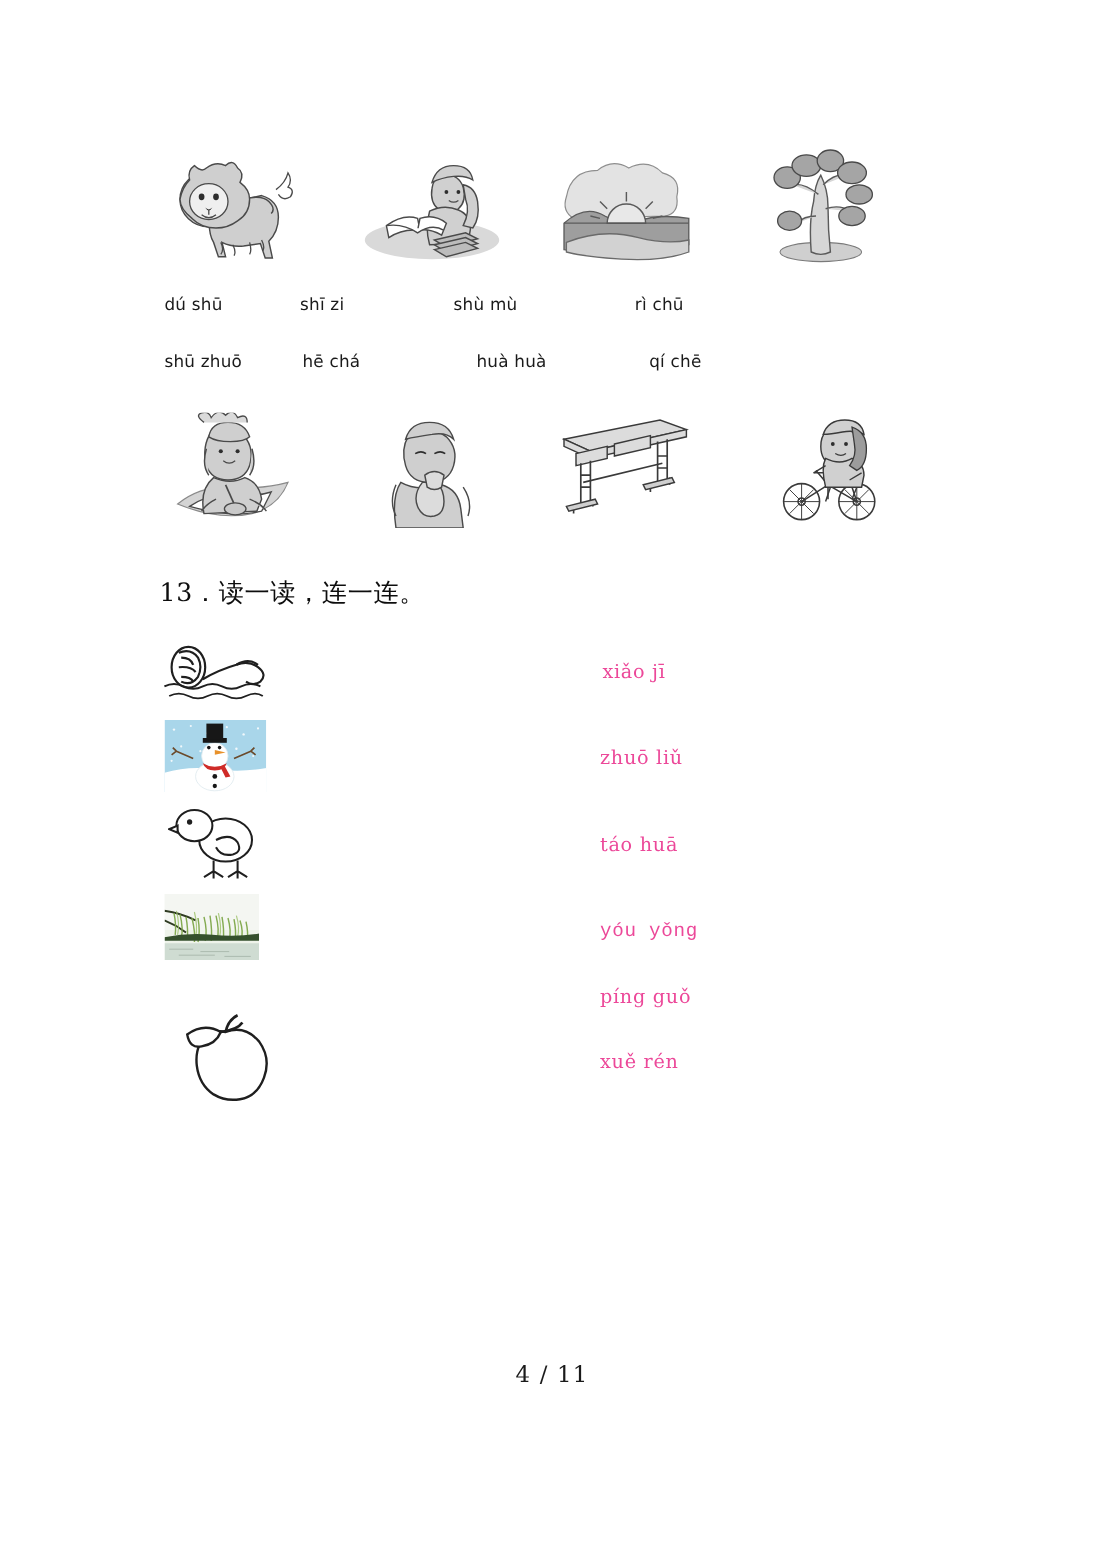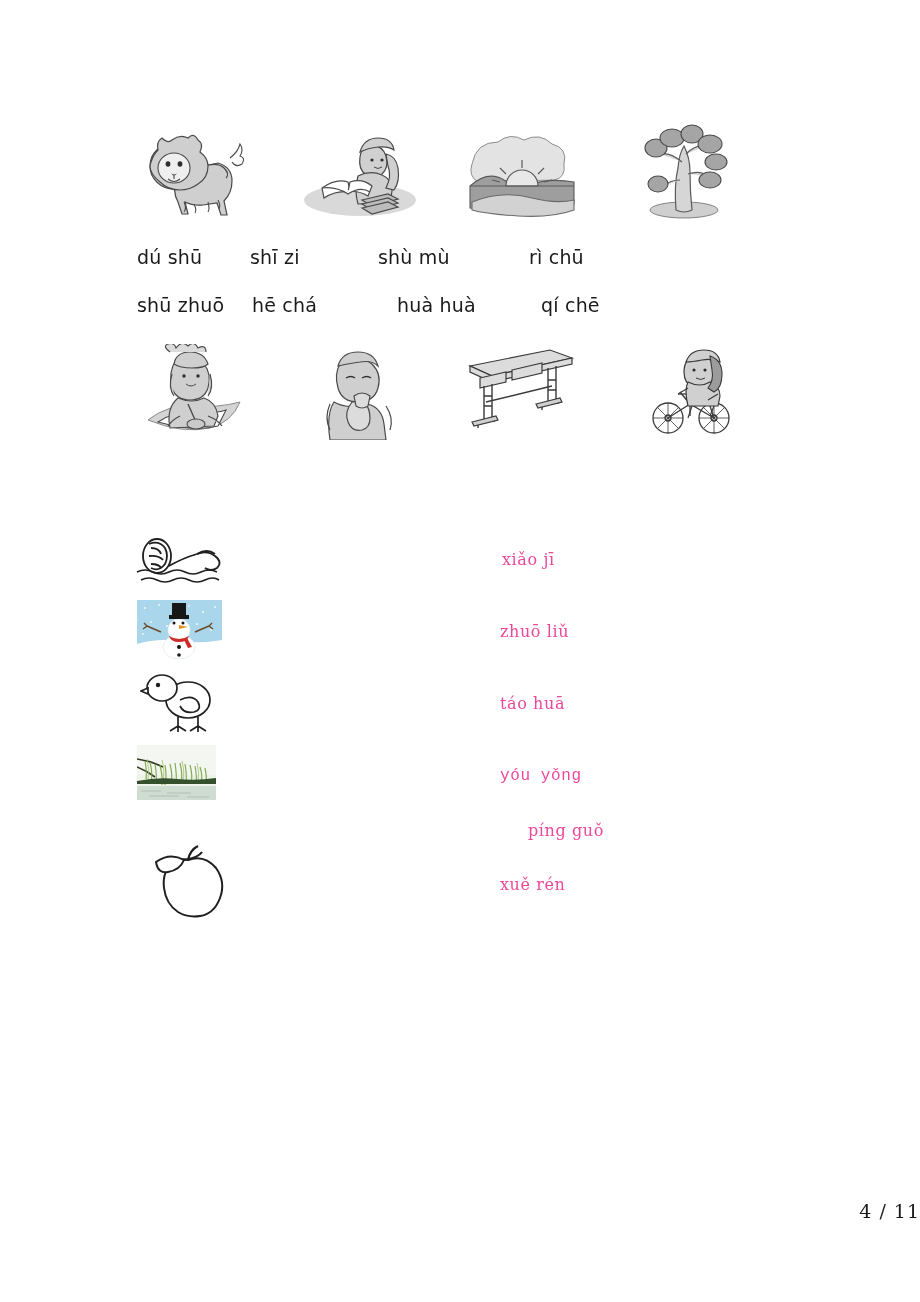--- a/index.html
+++ b/index.html
@@ -20,21 +20,21 @@
     left: 0; top: 0;
     width: 920px;
     height: 1302px;
     background: #ffffff;
   }
   .abs { position: absolute; }
 
   
   .pinyin-sans {
     font-family: "DejaVu Sans", "Liberation Sans", sans-serif;
-    font-size: 19px;
+    font-size: 14px;
     color: #1a1a1a;
     white-space: nowrap;
     letter-spacing: 0.2px;
   }
   .pinyin-serif {
     font-family: "DejaVu Serif", "Liberation Serif", serif;
     font-size: 16px;
     color: #ec4899;
     white-space: nowrap;
     letter-spacing: 0.6px;
@@ -248,20 +248,21 @@
       </g>
       <g fill="#2e2e2e">
         <circle cx="46" cy="26" r="1.6"></circle>
         <circle cx="57" cy="26" r="1.6"></circle>
       </g>
       <path d="M48 34 q5 3 9 0" fill="none" stroke="#3a3a3a" stroke-width="1"></path>
       <path d="M40 44 L30 50 M70 50 L60 56 M44 62 L40 74 M66 62 L62 72" fill="none" stroke="#3a3a3a" stroke-width="1.2"></path>
     </svg>
   </div>
 
+  <div class="question-head abs" style="left:133px; top:480px;">13．读一读，连一连。</div>
 
   <div class="illus" style="left:135px; top:536px; width:94px; height:50px;">
     <svg width="94" height="50" viewBox="0 0 94 50">
       <g fill="none" stroke="#1f1f1f" stroke-width="1.8">
         <ellipse cx="22" cy="20" rx="14" ry="17"></ellipse>
         <path d="M14 8 q10 -4 16 4 q4 8 0 16 q-6 8 -14 4"></path>
         <path d="M16 12 q8 0 10 6 M14 20 q10 -1 14 4 M16 28 q8 0 10 4"></path>
         <path d="M34 30 q14 -8 28 -12 q10 -4 18 2 q8 6 2 12 q-6 4 -12 0"></path>
         <path d="M62 18 q10 -6 18 0"></path>
       </g>
@@ -373,19 +374,19 @@
         <path d="M46 18 q2 -10 10 -14"></path>
         <path d="M42 18 q14 -2 18 -8"></path>
       </g>
     </svg>
   </div>
 
   <div class="pinyin-serif abs" style="left:502px; top:550px;">xiǎo  jī</div>
   <div class="pinyin-serif abs" style="left:500px; top:622px;">zhuō  liǔ</div>
   <div class="pinyin-serif abs" style="left:500px; top:694px;">táo  huā</div>
   <div class="pinyin-serif abs" style="left:500px; top:767px;font-family:Liberation Mono, monospace;">yóu  yǒng</div>
-  <div class="pinyin-serif abs" style="left:500px; top:821px;margin-left:28px;">píng  guǒ</div>
+  <div class="pinyin-serif abs" style="left:500px; top:821px;">píng  guǒ</div>
   <div class="pinyin-serif abs" style="left:500px; top:875px;">xuě  rén</div>
 
 
-  <div class="footer-num abs" style="left:0; top:1200px; width:920px; text-align:right;">4 / 11</div>
+  <div class="footer-num abs" style="left:0; top:1135px; width:920px; text-align:center;">4 / 11</div>
 
 </div>
 
 </body></html>

